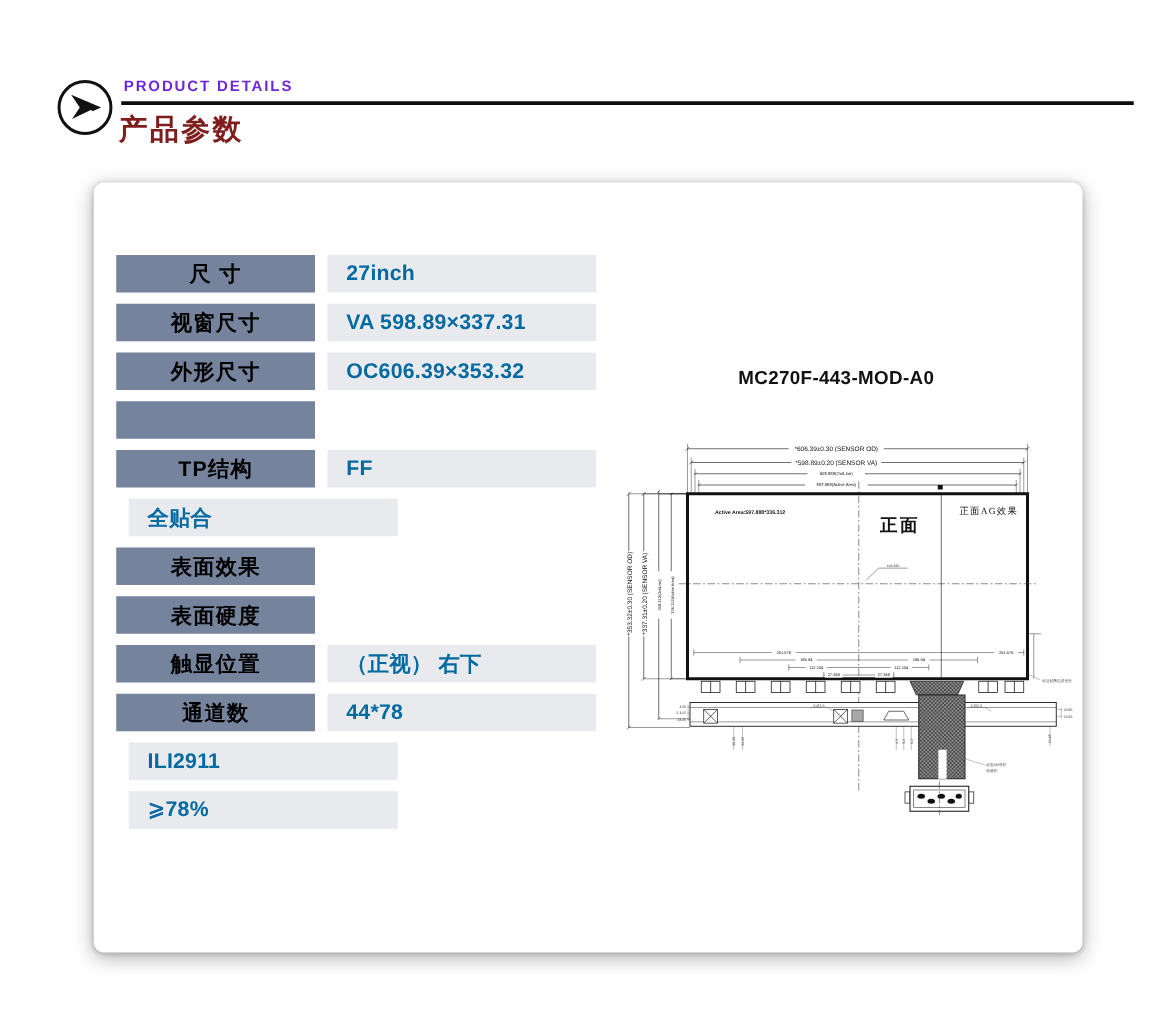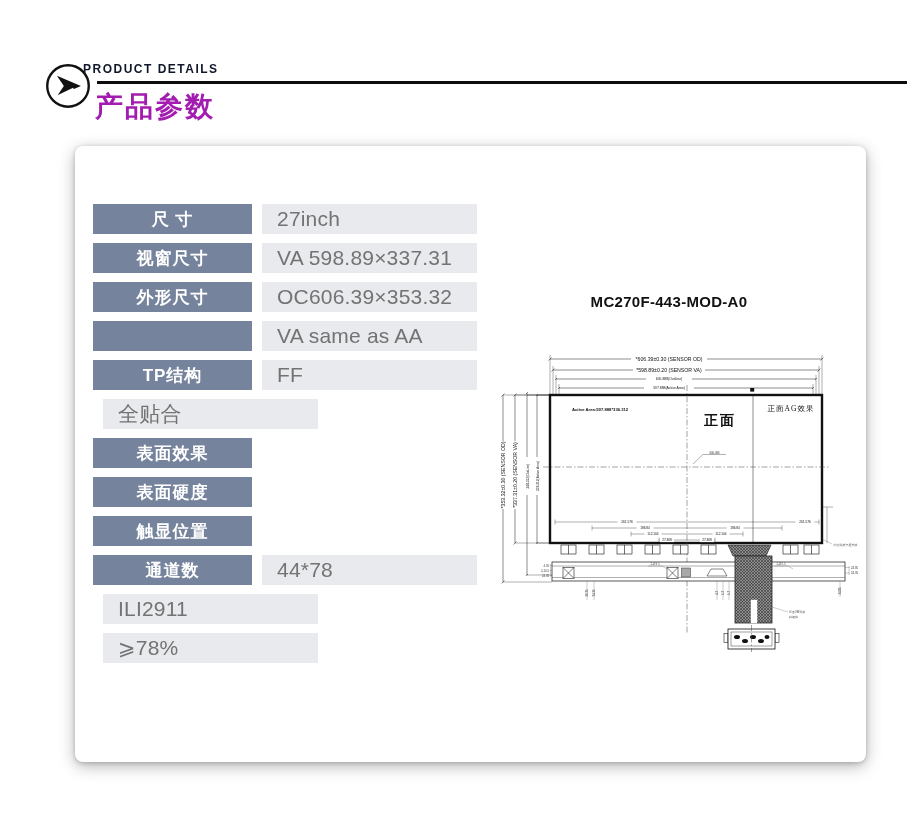--- a/index.html
+++ b/index.html
@@ -2,39 +2,39 @@
 <html><head>
 <meta charset="utf-8">
 <style>
   html,body{margin:0;padding:0;}
   body{
     width:920px;height:823px;position:relative;background:#ffffff;overflow:hidden;
     font-family:"Liberation Sans","DejaVu Sans",sans-serif;color:#111;
   }
   
   .hdr-icon{position:absolute;left:44px;top:62px;width:48px;height:48px;}
-  .kicker{position:absolute;left:83px;top:62px;font-size:12px;font-weight:bold;letter-spacing:1.5px;color:#0f172a;}
+  .kicker{position:absolute;left:99px;top:62px;font-size:12px;font-weight:bold;letter-spacing:1.5px;color:#6d28d9;}
   .rule{position:absolute;left:97px;top:81px;width:810px;height:3px;background:#0d0d0d;}
-  .page-title{position:absolute;left:95px;top:88px;font-size:28px;font-weight:bold;letter-spacing:2px;color:#a21caf;margin:0;}
+  .page-title{position:absolute;left:95px;top:88px;font-size:23px;font-weight:bold;letter-spacing:2px;color:#7f1d1d;margin:0;}
   
   .card{
     position:absolute;left:75px;top:146px;width:791px;height:616px;background:#fff;
     border-radius:8px;box-shadow:0 4px 16px rgba(0,0,0,.30), 0 1px 4px rgba(0,0,0,.18);
   }
   
   .spec-table{position:absolute;left:18px;top:58px;width:386px;}
   .spec-row{display:flex;margin-bottom:9px;height:30px;}
   .cell{display:flex;align-items:center;}
   .cell.label{
-    width:159px;background:#75839C;color:#ffffff;font-weight:bold;font-size:17px;
+    width:159px;background:#75839C;color:#000000;font-weight:bold;font-size:17px;
     justify-content:center;letter-spacing:1px;
   }
   .cell.value{
-    width:200px;margin-left:10px;background:#E9EAEE;color:#737373;font-weight:normal;
-    font-size:21px;padding-left:15px;letter-spacing:.2px;white-space:nowrap;
+    width:200px;margin-left:10px;background:#E9EAEE;color:#0369a1;font-weight:bold;
+    font-size:17px;padding-left:15px;letter-spacing:.2px;white-space:nowrap;
   }
   
   .drawing{position:absolute;left:420px;top:139px;width:370px;height:430px;}
   svg text{font-family:"Liberation Sans","DejaVu Sans",sans-serif;fill:#111;}
   .ttl{font-size:15px;font-weight:bold;letter-spacing:.3px;}
   .d5{font-size:5.2px;}
   .d34{font-size:3.4px;}
   .d32{font-size:3.2px;}
   .d30{font-size:3px;fill:#555;}
   .d28{font-size:2.8px;fill:#333;}
@@ -72,37 +72,37 @@
       <div class="spec-row">
         <div class="cell label">视窗尺寸</div>
         <div class="cell value">VA 598.89×337.31</div>
       </div>
       <div class="spec-row">
         <div class="cell label">外形尺寸</div>
         <div class="cell value">OC606.39×353.32</div>
       </div>
       <div class="spec-row">
         <div class="cell label"></div>
-        <div class="cell value">VA same as AA</div>
       </div>
       <div class="spec-row">
         <div class="cell label">TP结构</div>
         <div class="cell value">FF</div>
       </div>
       <div class="spec-row">
         <div class="cell value">全贴合</div>
       </div>
       <div class="spec-row">
         <div class="cell label">表面效果</div>
       </div>
       <div class="spec-row">
         <div class="cell label">表面硬度</div>
       </div>
       <div class="spec-row">
         <div class="cell label">触显位置</div>
+        <div class="cell value">（正视） 右下</div>
       </div>
       <div class="spec-row">
         <div class="cell label">通道数</div>
         <div class="cell value">44*78</div>
       </div>
       <div class="spec-row">
         <div class="cell value">ILI2911</div>
       </div>
       <div class="spec-row">
         <div class="cell value">⩾78%</div>

